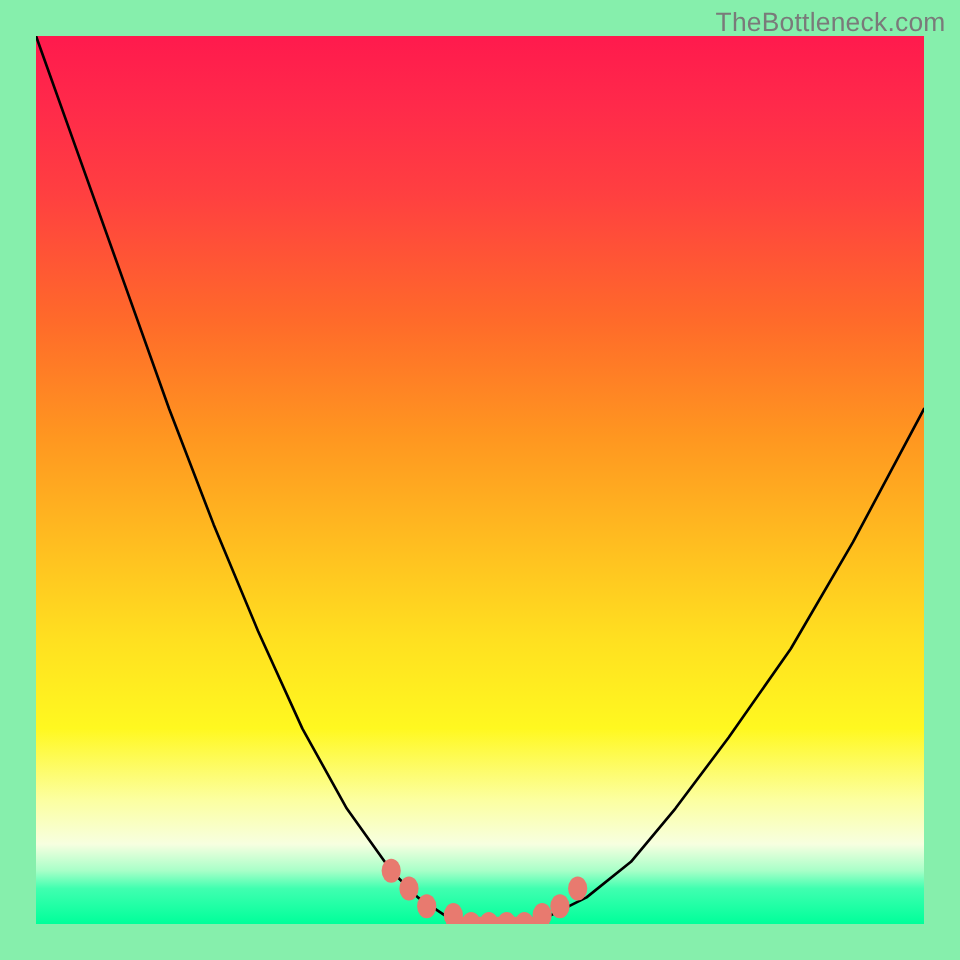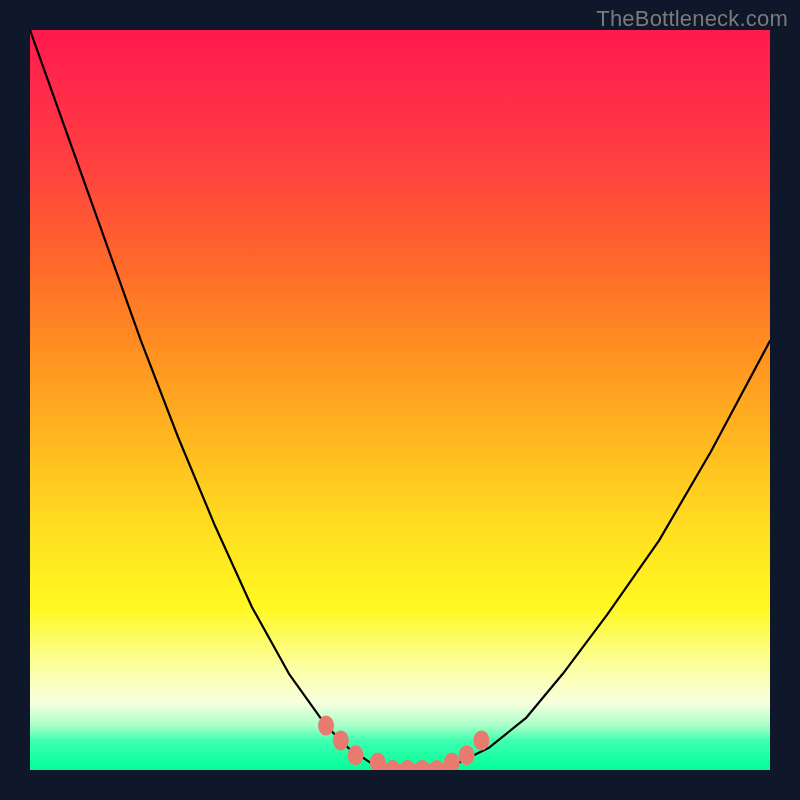--- a/index.html
+++ b/index.html
@@ -9,21 +9,21 @@
     height: 800px;
     background: #000;
     overflow: hidden;
   }
   .frame {
     position: absolute;
     left: 0;
     top: 0;
     width: 800px;
     height: 800px;
-    background: #0f172a;
+    background: #86efac;
   }
   .plot-area {
     position: absolute;
     left: 30px;
     top: 30px;
     width: 740px;
     height: 740px;
     
     background: linear-gradient(
       to bottom,

